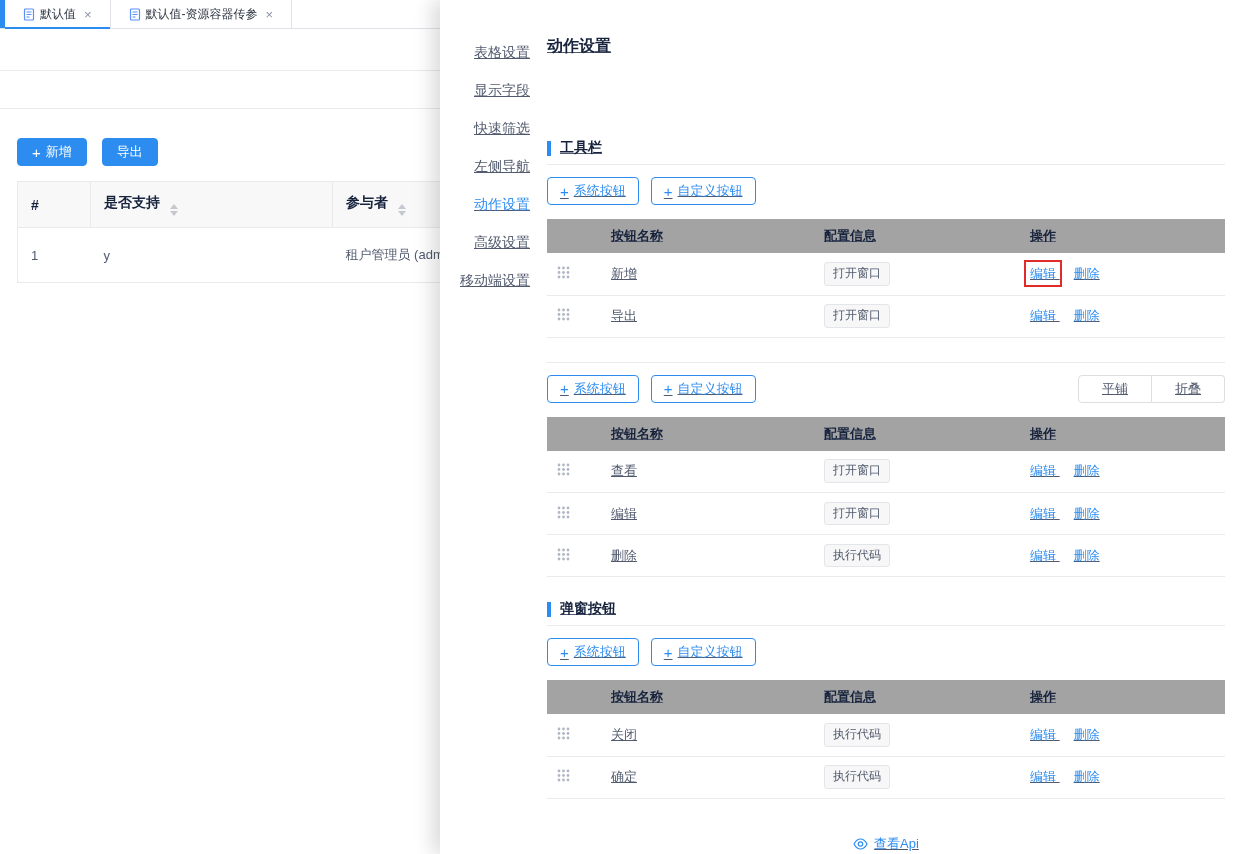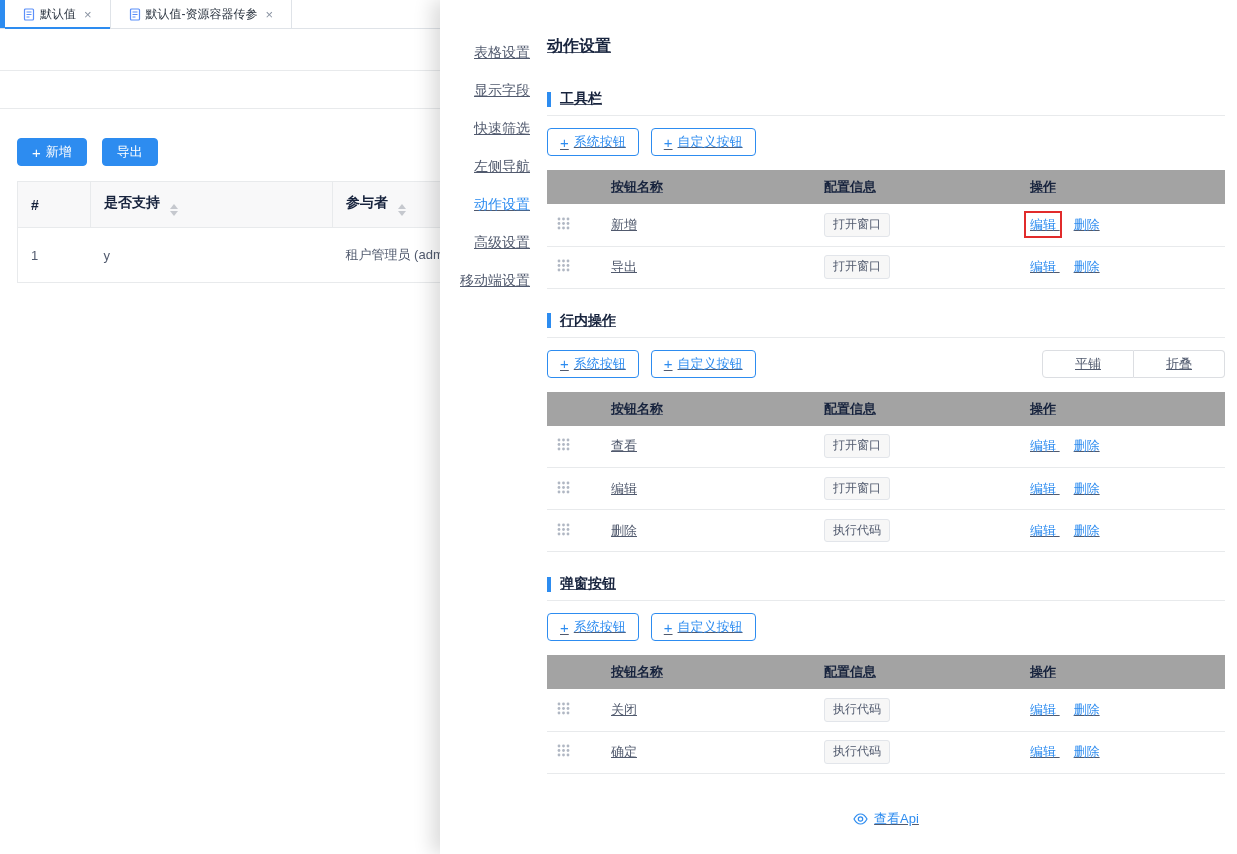--- a/index.html
+++ b/index.html
@@ -46,28 +46,28 @@
   .drawer { position:absolute; top:0; left:440px; width:797px; height:854px; background:#fff;
             box-shadow:-8px 0 18px rgba(0,0,0,.14); display:flex; z-index:5;text-decoration:underline; }
   .drawer-nav { width:97px; padding-top:33px; flex:none; }
   .nav-item { height:38px; line-height:38px; text-align:right; padding-right:7px; font-size:14px;
               color:#515a6e; cursor:pointer; white-space:nowrap; }
   .nav-item.active { color:#2d8cf0; }
   .drawer-content { flex:1; padding:36px 12px 0 10px; overflow:hidden; }
   .drawer-title { font-size:16px; font-weight:600; color:#17233d; line-height:20px; }
 
   .section { margin-top:24px; }
-  .section.first { margin-top:35px; }
+  .section.first { margin-top:84px; }
   .sec-header { display:flex; align-items:center; gap:9px; height:16px; }
   .sec-bar { width:4px; height:15px; background:#2d8cf0; flex:none; }
   .sec-title { font-size:14px; font-weight:bold; color:#17233d; }
   .sec-divider { height:1px; background:#e8eaec; margin-top:8px; }
   .sec-buttons { margin-top:12px; display:flex; gap:12px; align-items:center; }
   .toggle-group { margin-left:auto; display:flex; }
-  .toggle-btn { height:28px; padding:0 32px; border:1px solid #dcdee2; background:#fff; color:#515a6e;
+  .toggle-btn { height:28px; padding:0 23px; border:1px solid #dcdee2; background:#fff; color:#515a6e;
                 font-size:13px; display:inline-flex; align-items:center; cursor:pointer; }
   .toggle-btn.left { border-radius:4px 0 0 4px; }
   .toggle-btn.right { border-radius:0 4px 4px 0; border-left:none; }
 
   .sec-table { margin-top:14px; width:100%; border-collapse:collapse; font-size:13px; }
   .sec-table th { background:#a3a3a3; height:34px; text-align:left; font-weight:bold; color:#17233d;
                   padding:0 8px; font-size:13px; }
   .sec-table td { height:42px; border-bottom:1px solid #e8eaec; padding:0 8px; }
   .drag { display:inline-flex; cursor:grab; padding-left:2px; }
   .tag { display:inline-block; background:#f7f7f7; border:1px solid #e2e5ea; border-radius:3px;
@@ -254,24 +254,20 @@
             <td>
               <a class="link">编辑</a>
               <a class="link">删除</a>
             </td>
           </tr>
         </tbody>
       </table>
     </div>
 
     <div class="section">
-      <div class="sec-header">
-        <span class="sec-bar"></span>
-        <span class="sec-title">行内操作</span>
-      </div>
       <div class="sec-divider"></div>
       <div class="sec-buttons">
         <button class="btn btn-outline">
           <span class="plus">+</span>
           <span>系统按钮</span>
         </button>
         <button class="btn btn-outline">
           <span class="plus">+</span>
           <span>自定义按钮</span>
         </button>

